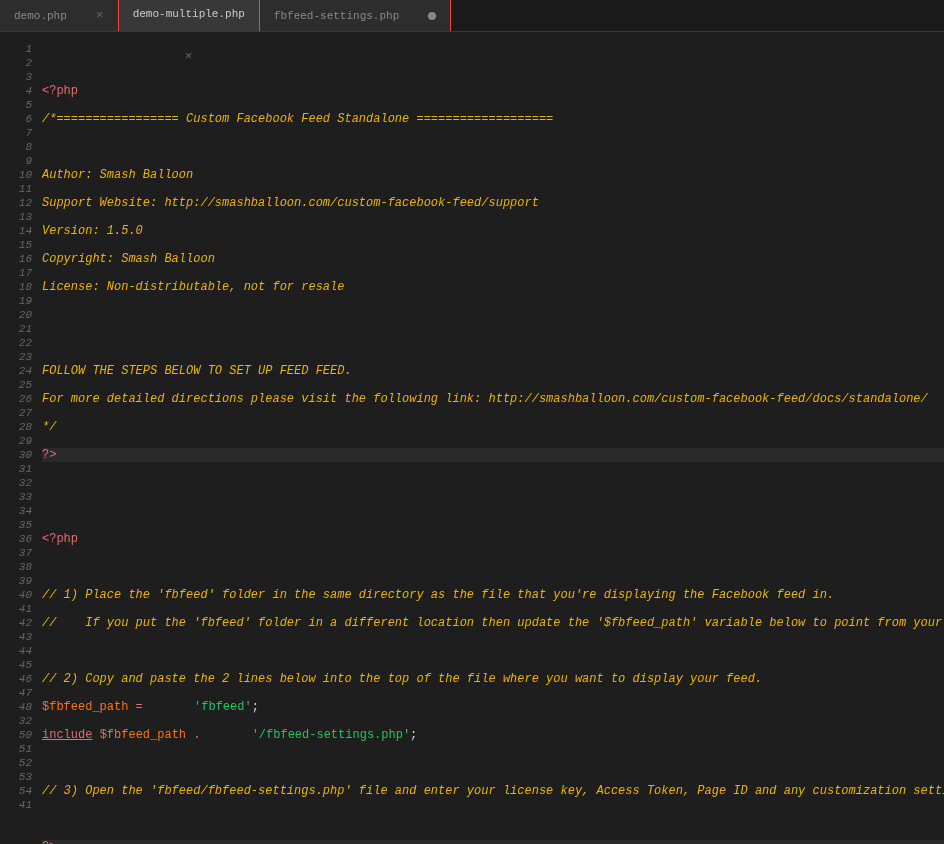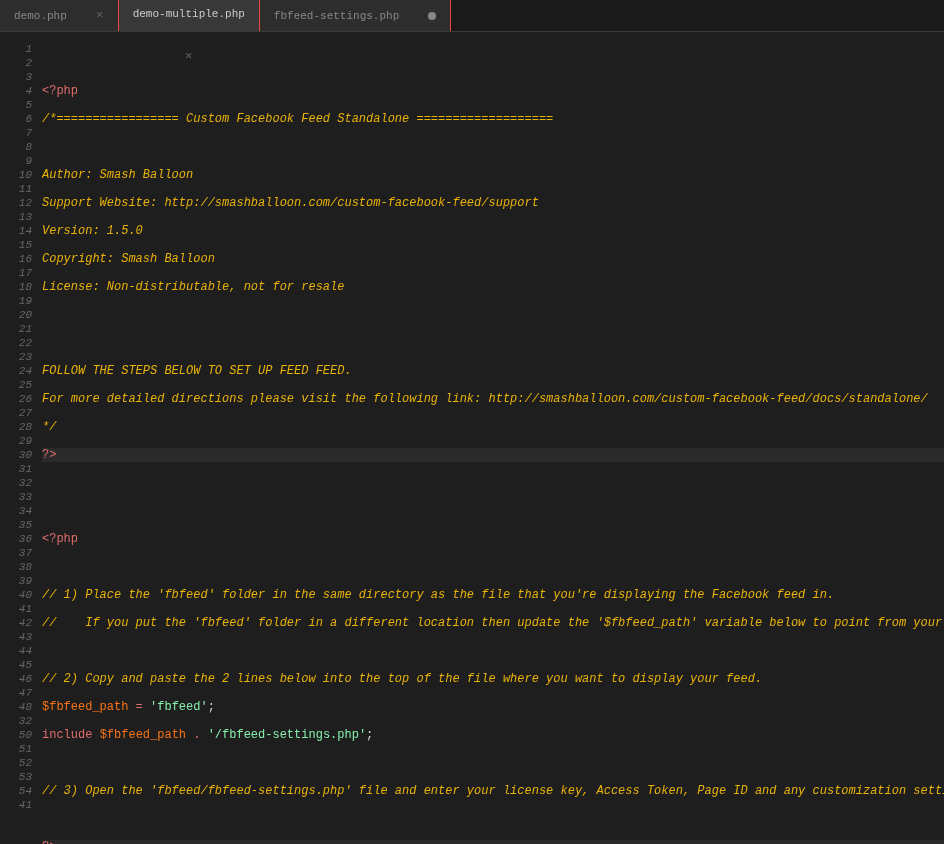--- a/index.html
+++ b/index.html
@@ -72,24 +72,24 @@
       white-space: pre;
       overflow: hidden;
     }
     .line { height: 14px; }
     .line-hl {
       background: #2a2a2a;
       margin-right: 0;
     }
     .c-tag { color: #e06c6c; font-style: normal; }
     .c-comment { color: #eab308; }
-    .c-keyword { color: #e06c6c; font-style: normal; }
+    .c-keyword { color: #e06c6c; font-style: normal; text-decoration: underline; }
     .c-var { color: #f97316; font-style: normal; }
     .c-op { color: #e06c6c; font-style: normal; }
-    .c-string { color: #86efac; font-style: normal; }
+    .c-string { color: #22c55e; font-style: normal; margin-left: 44px; }
     .c-punc { color: #d4d4d4; font-style: normal; }
     .c-plain { font-style: normal; }
   </style>
 </head>
 <body>
 
 <div class="tabs">
   <div class="tab">
     <span>demo.php</span>
     <span class="tab-close">×</span>

